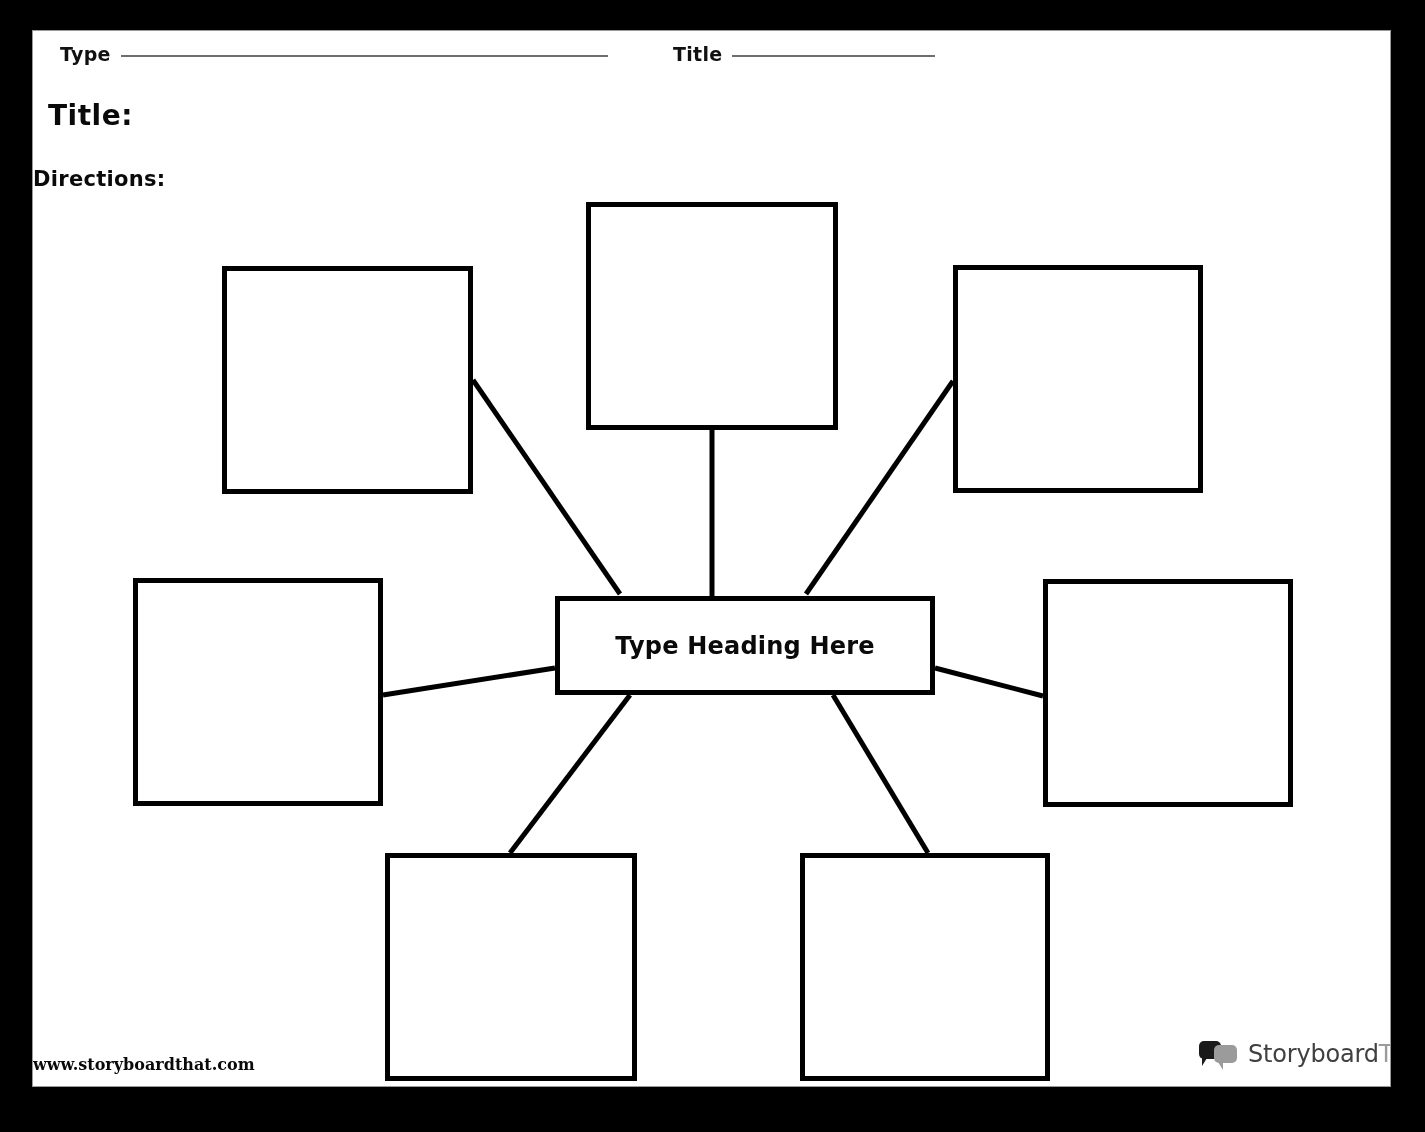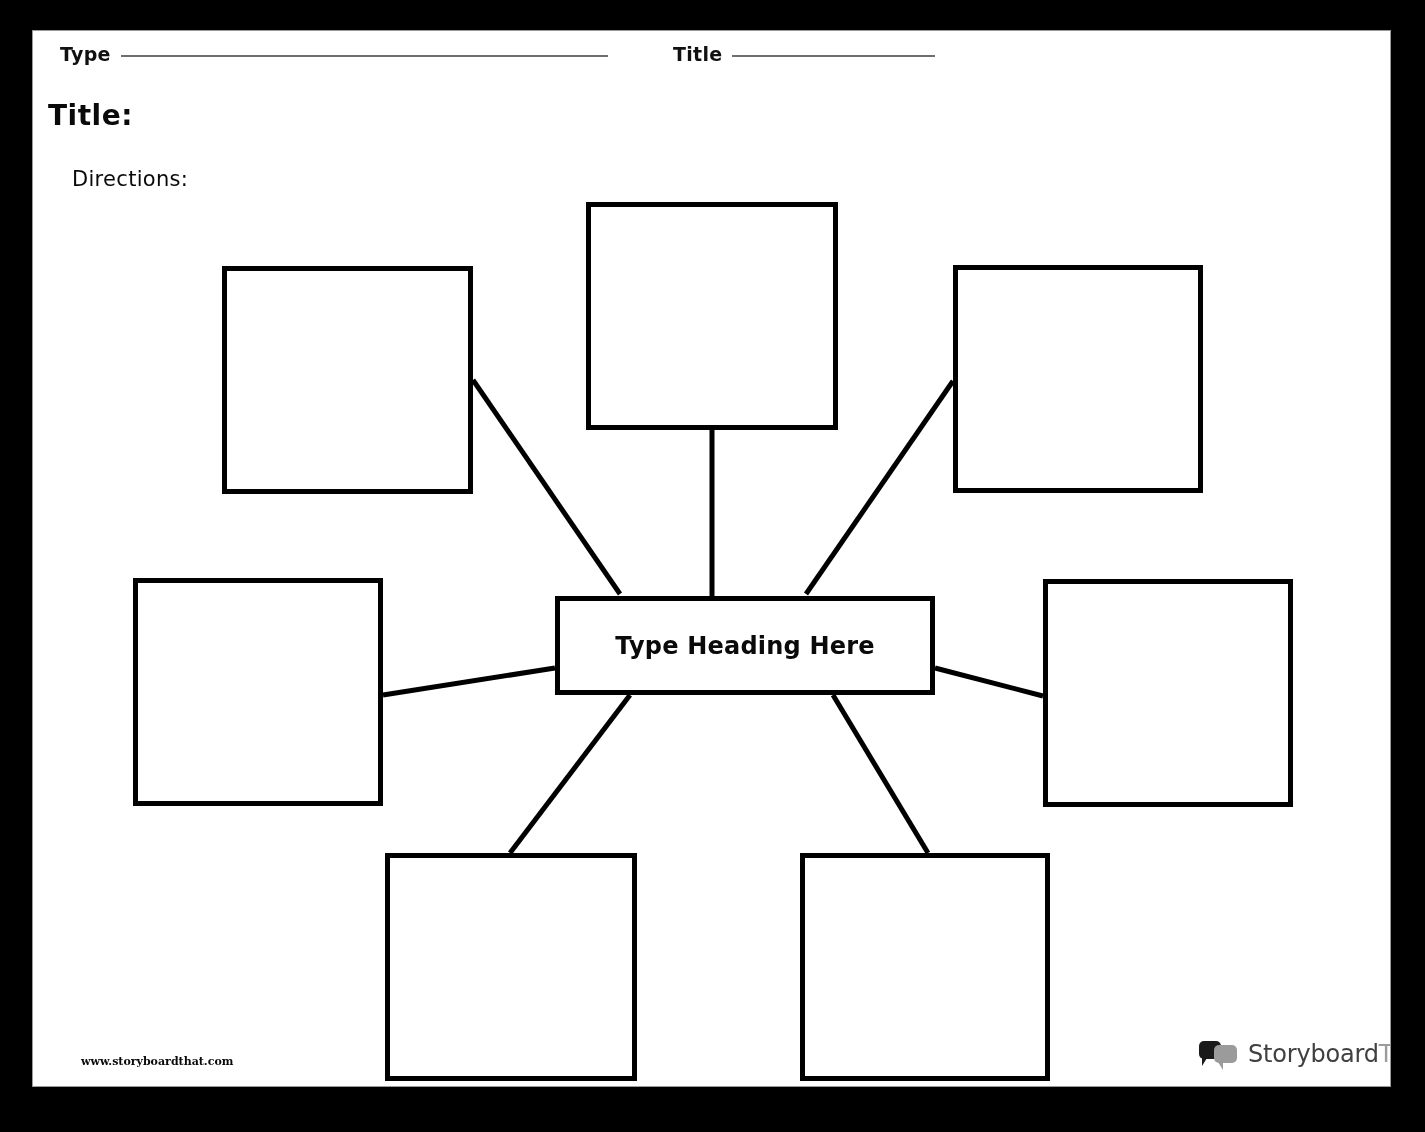--- a/index.html
+++ b/index.html
@@ -73,25 +73,24 @@
     color: #0a0a0a;
     letter-spacing: 0.5px;
     margin-left: 15px;
   }
 
   #directions-label {
     position: absolute;
     left: 0px;
     top: 136px;
     font-family: "DejaVu Sans", "Liberation Sans", sans-serif;
-    font-weight: normal;
+    font-weight: bold;
     font-size: 21px;
     color: #0a0a0a;
     letter-spacing: 0.3px;
-    padding-left: 39px;
   }
 
   
   #spider-map {
     position: absolute;
     left: 0;
     top: 0;
     width: 1357px;
     height: 1055px;
   }
@@ -123,23 +122,22 @@
     text-align: right;
   }
 
   
   #footer-url {
     position: absolute;
     left: 0px;
     top: 1024px;
     font-family: "DejaVu Serif", "Liberation Serif", serif;
     font-weight: bold;
-    font-size: 11px;
-    color: #0a0a0a;
-    padding-left: 48px;
+    font-size: 16px;
+    color: #0a0a0a;
   }
   #brand-logo {
     position: absolute;
     left: 1166px;
     top: 1008px;
     display: flex;
     align-items: center;
     gap: 9px;
   }
   #brand-bubbles {

